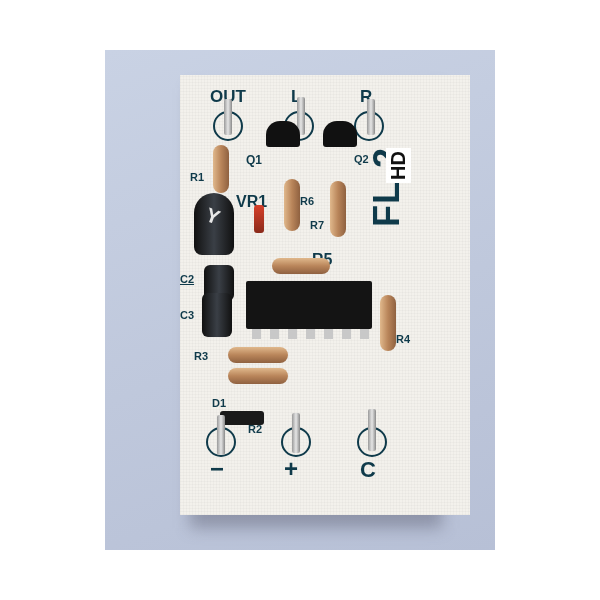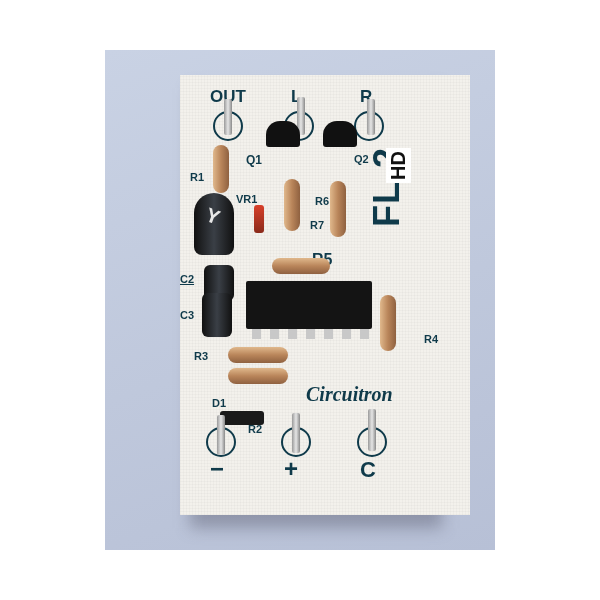--- a/index.html
+++ b/index.html
@@ -46,25 +46,25 @@
   <div class="trans" style="left:143px;top:46px;"></div>
   <div class="silk" style="left:66px;top:78px;font-size:12px;">Q1</div>
   <div class="silk" style="left:174px;top:78px;font-size:11px;">Q2</div>
 
   <div class="silk" style="left:10px;top:96px;font-size:11px;">R1</div>
   <div class="res-v" style="left:33px;top:70px;height:48px;"></div>
 
   <div class="cap" style="left:14px;top:118px;width:40px;height:62px;border-radius:20px 20px 8px 8px;"></div>
   <div class="silk" style="left:26px;top:130px;font-size:20px;color:#e8e8e8;transform:rotate(20deg);">Y</div>
 
-  <div class="silk" style="left:56px;top:118px;font-size:11px;">VR1</div>
+  <div class="silk" style="left:56px;top:118px;font-size:16px;">VR1</div>
   <div class="diode" style="left:74px;top:130px;width:10px;height:28px;background:linear-gradient(180deg,#d8402a,#8a2a1a);"></div>
 
   <div class="res-v" style="left:104px;top:104px;height:52px;"></div>
-  <div class="silk" style="left:120px;top:120px;font-size:11px;padding-left:15px;">R6</div>
+  <div class="silk" style="left:120px;top:120px;font-size:11px;">R6</div>
   <div class="res-v" style="left:150px;top:106px;height:56px;"></div>
   <div class="silk" style="left:130px;top:144px;font-size:11px;">R7</div>
 
   <div class="silk" style="left:186px;top:152px;font-size:36px;transform:rotate(-90deg);transform-origin:left top;letter-spacing:1px;">FL-2</div>
   <div class="silk" style="left:206px;top:108px;font-size:20px;background:#fff;color:#111;padding:1px 3px;transform:rotate(-90deg);transform-origin:left top;">HD</div>
 
   <div class="silk" style="left:132px;top:176px;font-size:16px;">R5</div>
   <div class="res-h" style="left:92px;top:183px;width:58px;"></div>
 
   <div class="silk" style="left:0px;top:198px;font-size:11px;text-decoration:underline;">C2</div>
@@ -77,28 +77,27 @@
     <span></span>
       <span></span>
       <span></span>
       <span></span>
       <span></span>
       <span></span>
       <span></span>
   </div>
 
   <div class="res-v" style="left:200px;top:220px;height:56px;"></div>
-  <div class="silk" style="left:216px;top:258px;font-size:11px;margin-left:28px;">R4</div>
+  <div class="silk" style="left:216px;top:258px;font-size:11px;">R4</div>
 
   <div class="silk" style="left:14px;top:275px;font-size:11px;text-align:center;">R3</div>
   <div class="res-h" style="left:48px;top:272px;width:60px;"></div>
   <div class="res-h" style="left:48px;top:293px;width:60px;"></div>
   <div class="silk" style="left:68px;top:312px;font-size:11px;margin-top:36px;">R2</div>
 
-  <div class="logo" style="left:126px;top:308px;font-size:20px;">Circuitron</div>
 
   <div class="silk" style="left:32px;top:322px;font-size:11px;">D1</div>
   <div class="diode" style="left:40px;top:336px;width:44px;height:14px;"></div>
 
   <div class="pad" style="left:26px;top:352px;"></div>
   <div class="pin" style="left:37px;top:340px;height:40px;"></div>
   <div class="pad" style="left:101px;top:352px;"></div>
   <div class="pin" style="left:112px;top:338px;height:40px;"></div>
   <div class="pad" style="left:177px;top:352px;"></div>
   <div class="pin" style="left:188px;top:334px;height:42px;"></div>

